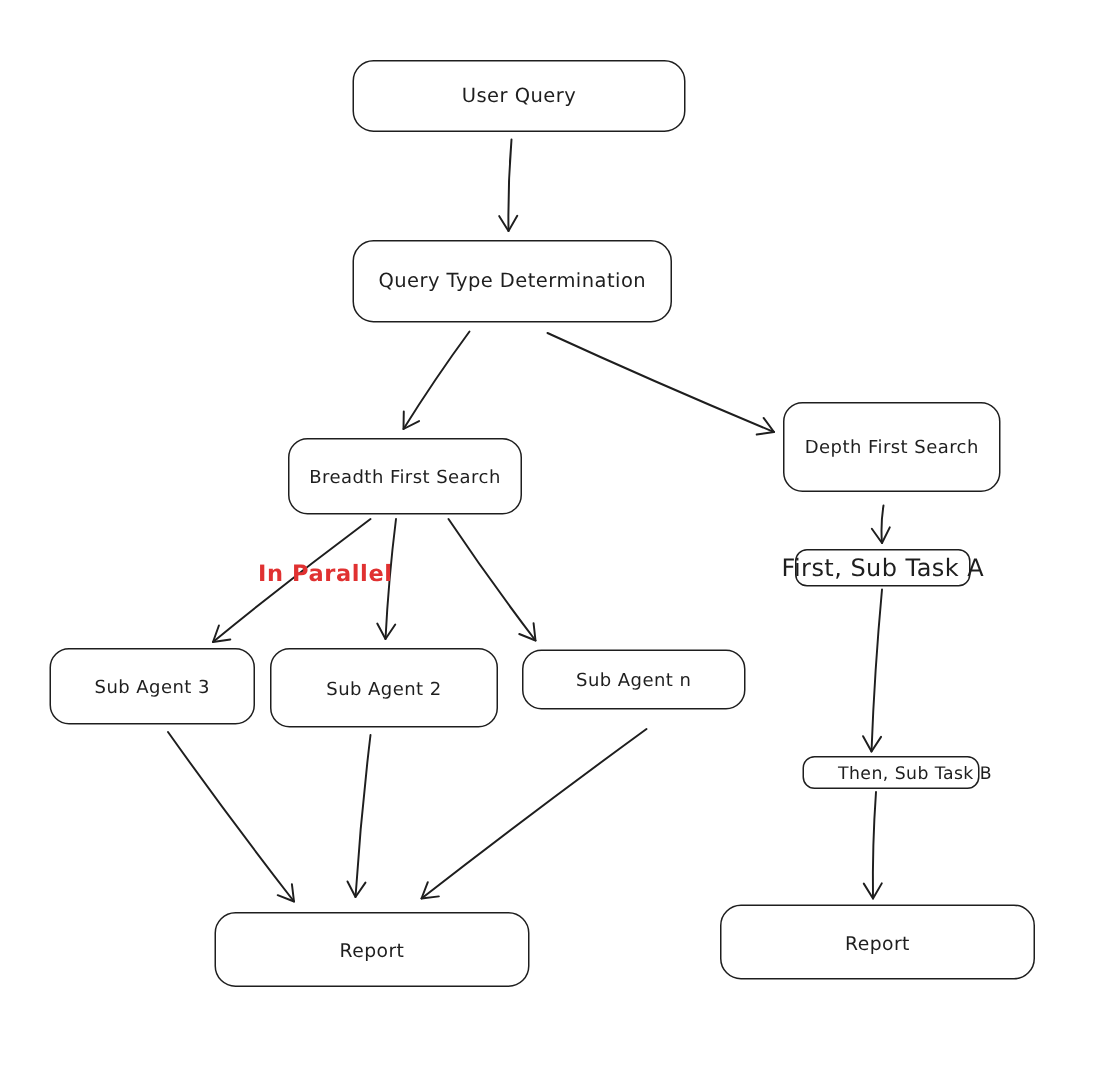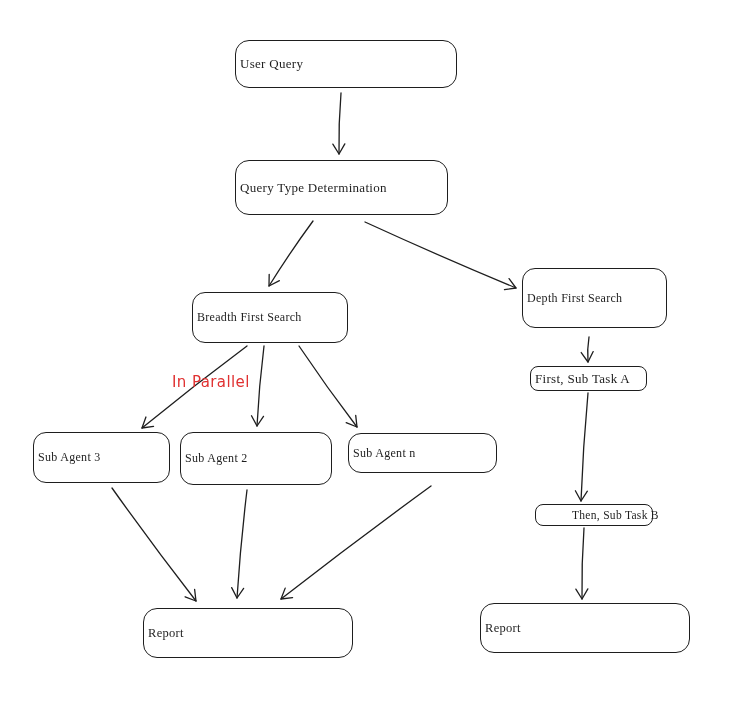--- a/index.html
+++ b/index.html
@@ -23,34 +23,33 @@
     height: 711px;
     pointer-events: none;
   }
   .node {
     position: absolute;
     box-sizing: border-box;
     border: 1.6px solid #1e1e1e;
     background: #ffffff;
     display: flex;
     align-items: center;
-    justify-content: flex-start;
+    justify-content: center;
     text-align: center;
     color: #1e1e1e;
     letter-spacing: 0.3px;
-    font-family: Liberation Serif, serif;
   }
   .node .node-label {
     padding: 0 4px;
     white-space: nowrap;
   }
   .float-label {
     position: absolute;
     white-space: nowrap;
-    font-weight: normal;
+    font-weight: bold;
     letter-spacing: 0.4px;
   }
 </style>
 </head>
 <body>
 
 <div id="canvas">
   <svg id="edge-layer" width="741" height="711" viewBox="0 0 741 711">
     <defs>
       <marker id="arrowhead" viewBox="-13 -8 16 16" refX="-1" refY="0" markerWidth="16" markerHeight="16" orient="auto" markerUnits="userSpaceOnUse">
@@ -78,21 +77,21 @@
       </div>
       <div class="node" style="left: 235px; top: 160px; width: 213px; height: 55px; border-radius: 14px; font-size: 13px; border-color: rgb(30, 30, 30);">
         <span class="node-label">Query Type Determination</span>
       </div>
       <div class="node" style="left: 192px; top: 292px; width: 156px; height: 51px; border-radius: 13px; font-size: 12px; border-color: rgb(30, 30, 30);">
         <span class="node-label">Breadth First Search</span>
       </div>
       <div class="node" style="left: 522px; top: 268px; width: 145px; height: 60px; border-radius: 13px; font-size: 12px; border-color: rgb(30, 30, 30);">
         <span class="node-label">Depth First Search</span>
       </div>
-      <div class="node" style="left: 530px; top: 366px; width: 117px; height: 25px; border-radius: 8px; font-size: 13px; border-color: rgb(30, 30, 30);">
+      <div class="node" style="left: 530px; top: 366px; width: 117px; height: 25px; border-radius: 8px; font-size: 16px; border-color: rgb(30, 30, 30);">
         <span class="node-label">First, Sub Task A</span>
       </div>
       <div class="node" style="left: 535px; top: 504px; width: 118px; height: 22px; border-radius: 8px; font-size: 11.5px; border-color: rgb(30, 30, 30); padding-left: 32px;">
         <span class="node-label">Then, Sub Task B</span>
       </div>
       <div class="node" style="left: 33px; top: 432px; width: 137px; height: 51px; border-radius: 13px; font-size: 12px; border-color: rgb(30, 30, 30);">
         <span class="node-label">Sub Agent 3</span>
       </div>
       <div class="node" style="left: 180px; top: 432px; width: 152px; height: 53px; border-radius: 13px; font-size: 12px; border-color: rgb(30, 30, 30);">
         <span class="node-label">Sub Agent 2</span>

